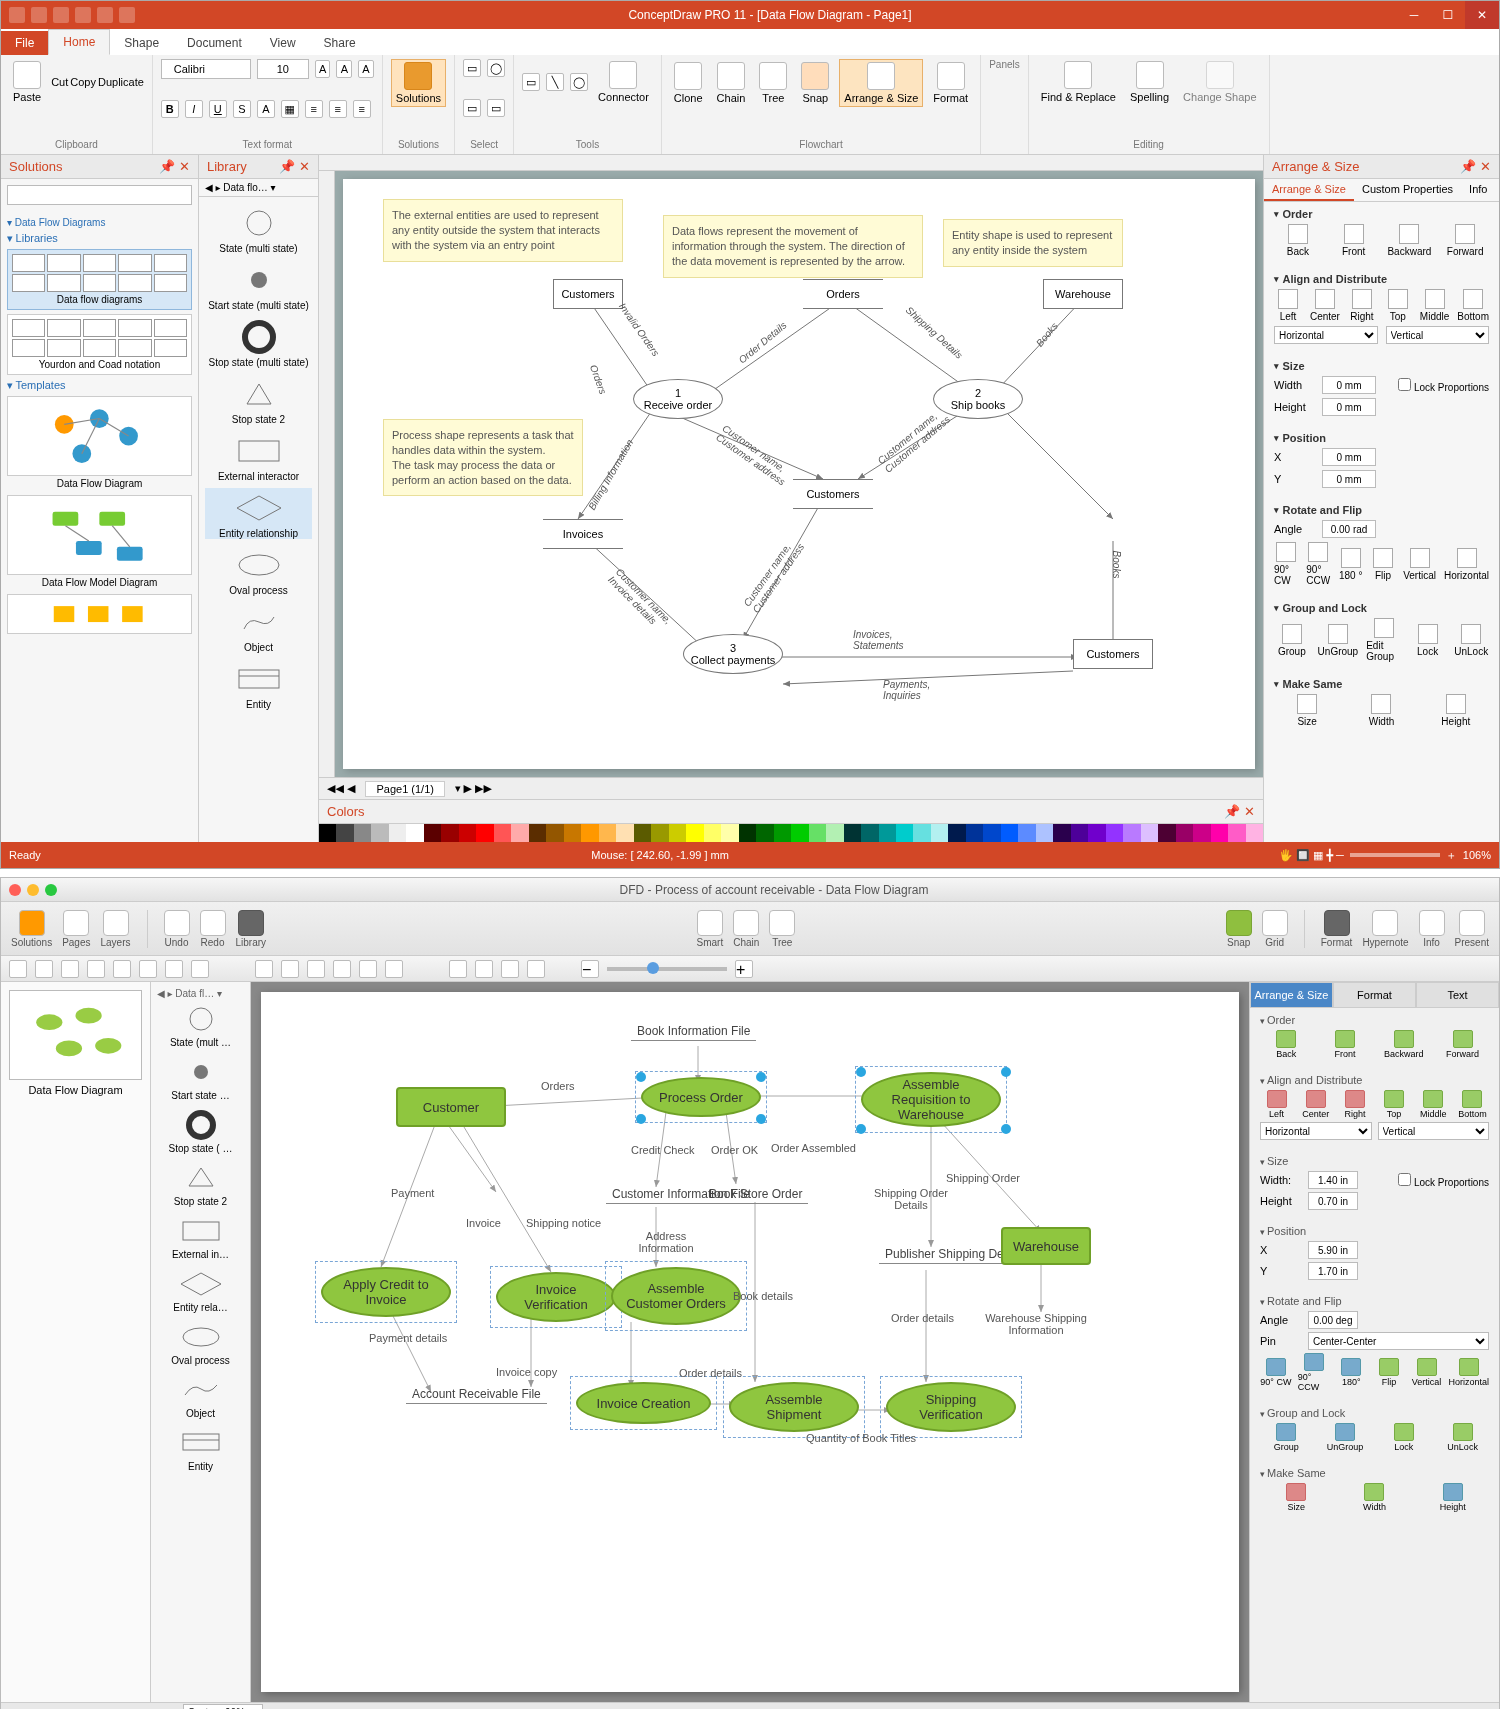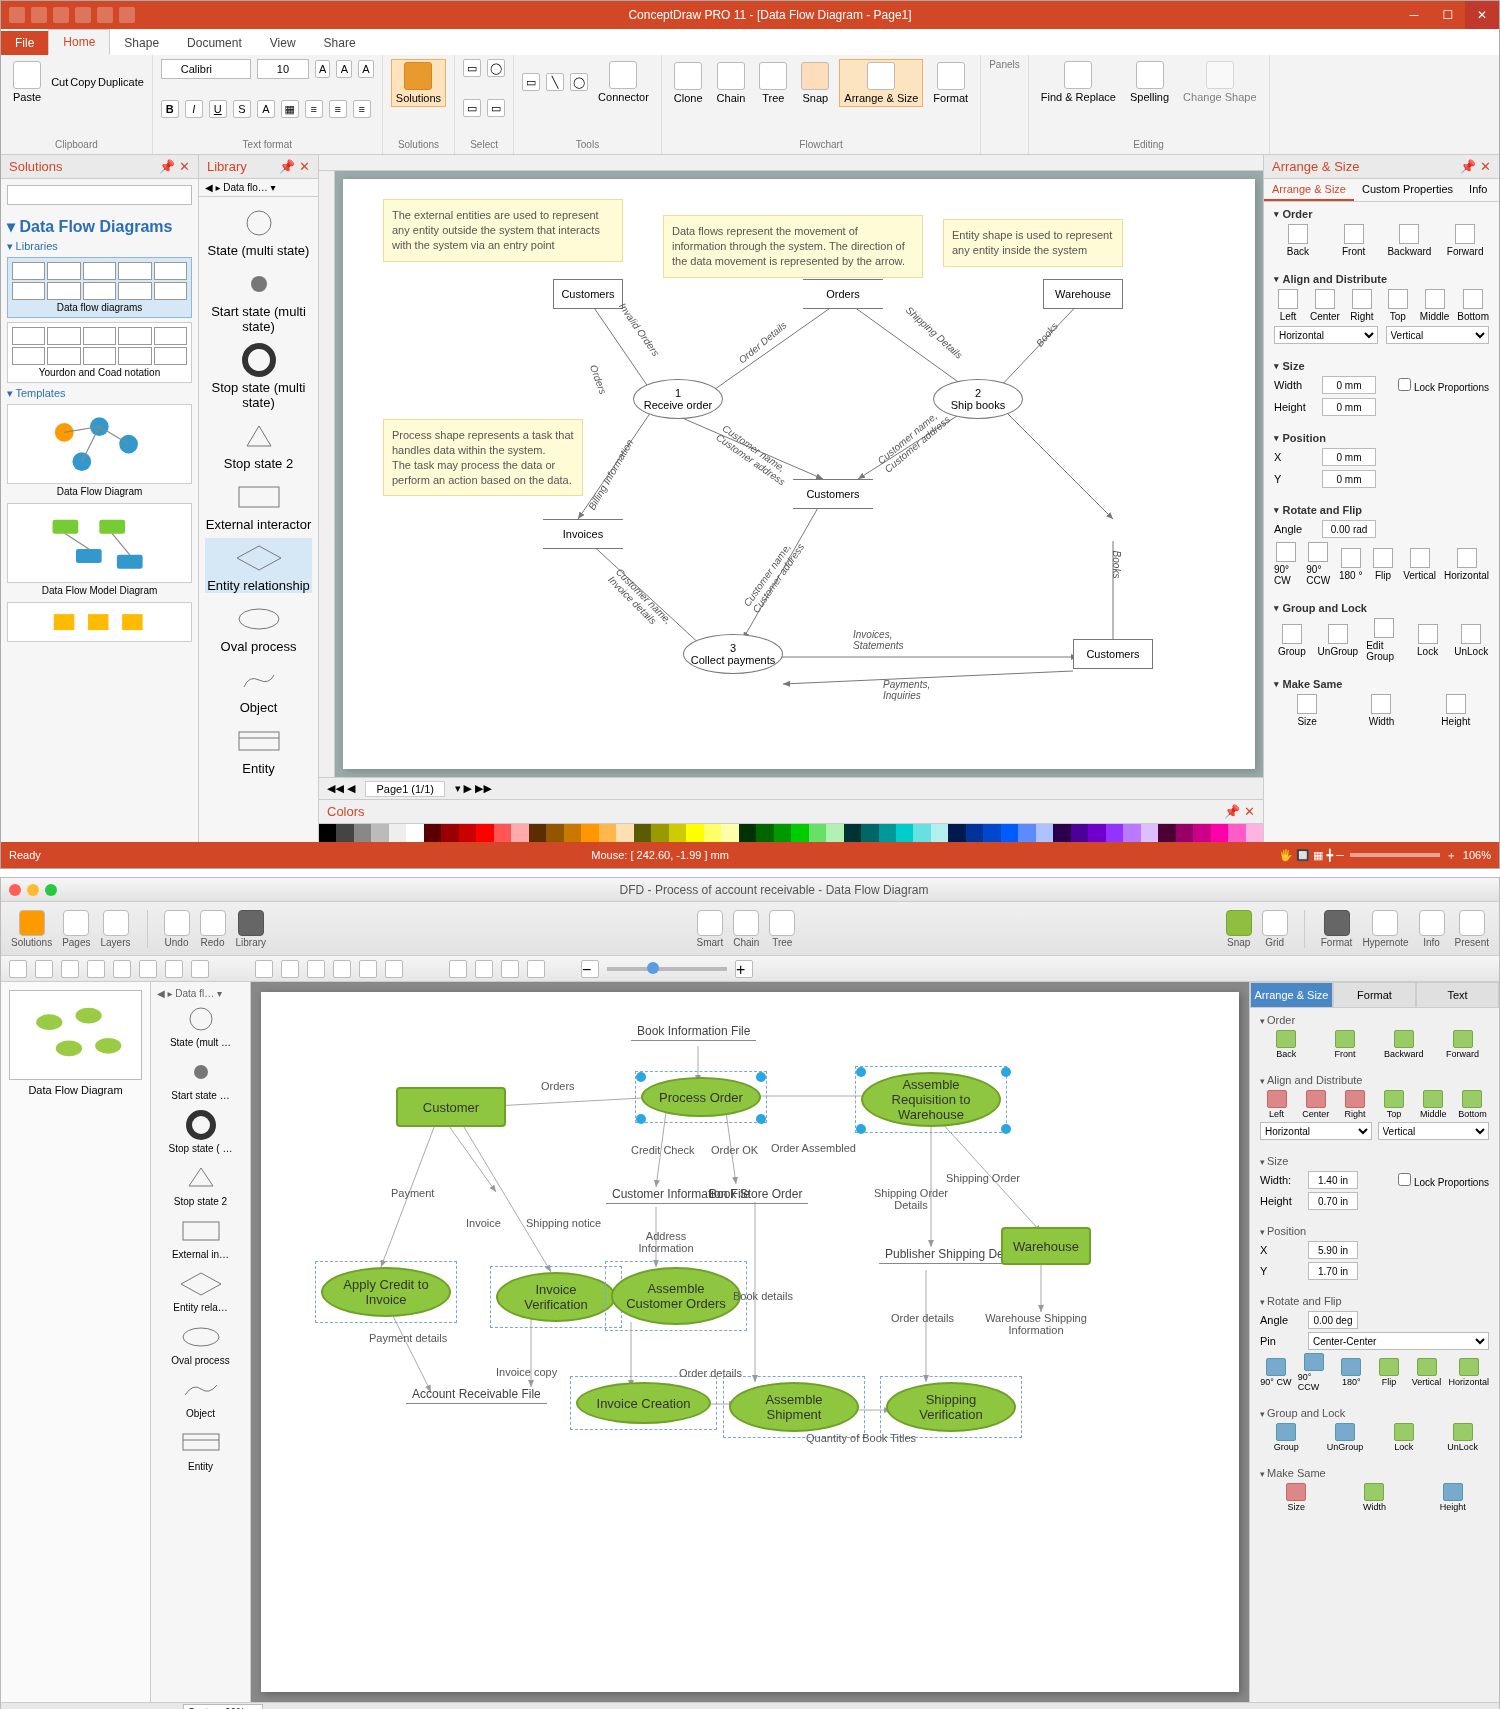--- a/index.html
+++ b/index.html
@@ -20,44 +20,44 @@
 .ribbon-tab.file { background: #d24726; color: #fff; }
 .ribbon-tab.active { border: 1px solid #ccc; border-bottom: 1px solid #f3f3f3; background: #f3f3f3; color: #d24726; }
 
 .ribbon { display: flex; background: #f3f3f3; border-bottom: 1px solid #ccc; height: 100px; font-size: 11px; }
 .ribbon-group { border-right: 1px solid #ddd; padding: 4px 8px; display: flex; flex-direction: column; justify-content: space-between; }
 .ribbon-group .label { text-align: center; color: #777; font-size: 10px; }
 .rg-row { display: flex; gap: 6px; align-items: center; }
 .big-btn { display: flex; flex-direction: column; align-items: center; gap: 2px; padding: 2px 4px; }
 .big-icon { width: 28px; height: 28px; border: 1px solid #bbb; background: #fff; border-radius: 3px; }
 .big-icon.accent { background: #e99a2e; border-color: #d8861a; }
-.small-ctrl { height: 20px; border: 1px solid #bbb; background: #fff; font-size: 11px; padding: 0 19px; }
+.small-ctrl { height: 20px; border: 1px solid #bbb; background: #fff; font-size: 11px; padding: 0 12px; }
 .bi { width: 18px; height: 18px; border: 1px solid #bbb; background: #fff; border-radius: 2px; display: flex; align-items: center; justify-content: center; font-size: 11px; }
 .solutions-btn { background: #ffe3bd; border: 1px solid #e8b06a; }
 
 .win-body { display: flex; background: #eee; }
 .panel { background: #f6f6f6; border-right: 1px solid #ccc; display: flex; flex-direction: column; font-size: 12px; }
 .panel-title { background: #eaeaea; color: #d24726; padding: 4px 8px; display: flex; justify-content: space-between; border-bottom: 1px solid #ccc; font-size: 13px; }
 .panel-body { overflow: auto; padding: 6px; }
 
 .solutions-panel { width: 198px; }
 .sol-search { width: 100%; height: 20px; border: 1px solid #bbb; margin-bottom: 6px; font-size: 11px; padding: 0 4px; }
-.sol-head { color: #2a6fb5; font-size: 16px; margin: 6px 0 2px; font-weight: bold; }
+.sol-head { color: #2a6fb5; font-size: 10px; margin: 6px 0 2px; }
 .sol-cat { color: #2a6fb5; font-size: 11px; margin: 4px 0; }
 .lib-block { border: 1px solid #ccc; background: #fff; padding: 4px; margin-bottom: 4px; }
 .lib-block.active { background: #d6e7f6; border-color: #8fb7dc; }
 .lib-grid { display: grid; grid-template-columns: repeat(5, 1fr); gap: 2px; }
 .lib-cell { height: 18px; border: 1px solid #999; background: #fff; }
 .lib-name { text-align: center; font-size: 10px; margin-top: 2px; }
 .tmpl-thumb { border: 1px solid #ccc; background: #fff; height: 80px; margin-bottom: 2px; display: flex; align-items: center; justify-content: center; }
 .tmpl-thumb svg { width: 90%; height: 90%; }
 .tmpl-name { text-align: center; font-size: 10px; margin-bottom: 6px; }
 
 .library-panel { width: 120px; }
-.lib-item { display: flex; flex-direction: column; align-items: center; margin-bottom: 6px; font-size: 13px; text-align: center; }
+.lib-item { display: flex; flex-direction: column; align-items: center; margin-bottom: 6px; font-size: 10px; text-align: center; }
 .lib-shape { width: 56px; height: 40px; display: flex; align-items: center; justify-content: center; }
 .lib-item.sel { background: #d6e7f6; }
 
 .canvas-area { flex: 1; display: flex; flex-direction: column; background: #ddd; }
 .canvas-ruler-h { height: 16px; background: #f0f0f0; border-bottom: 1px solid #ccc; }
 .canvas-wrap { flex: 1; display: flex; position: relative; background: #9aa; }
 .canvas-ruler-v { width: 16px; background: #f0f0f0; border-right: 1px solid #ccc; }
 .page { background: #fff; margin: 8px; flex: 1; position: relative; box-shadow: 2px 2px 8px rgba(0,0,0,.2); overflow: hidden; }
 
 .note { position: absolute; background: #fffbd6; border: 1px solid #e9df9a; padding: 8px; font-size: 11px; line-height: 1.35; color: #555; }

